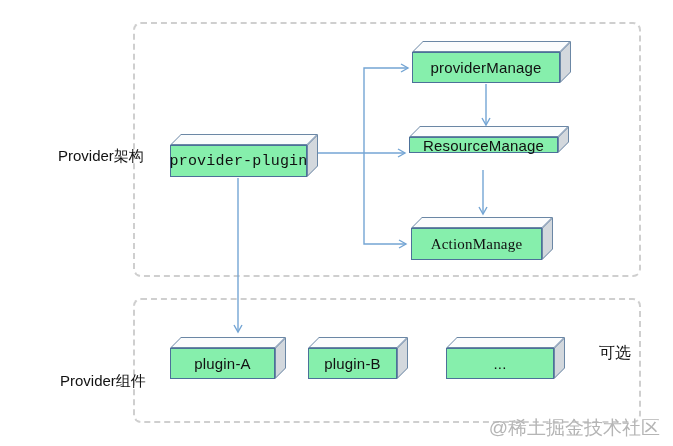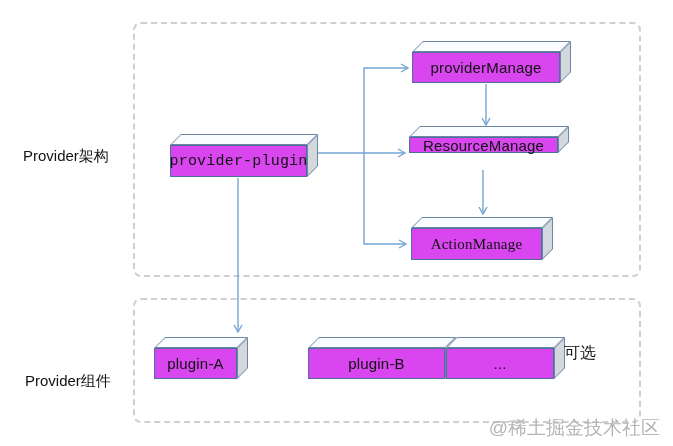--- a/index.html
+++ b/index.html
@@ -22,42 +22,42 @@
   .group-architecture { left: 133px; top: 22px; width: 504px; height: 251px; }
   .group-components   { left: 133px; top: 298px; width: 504px; height: 121px; }
 
   
   .wires { position: absolute; left: 0; top: 0; width: 673px; height: 446px; z-index: 2; }
 
   
   .box3d { position: absolute; z-index: 3; }
   .box3d .face-front {
     position: absolute; left: 0; top: 0; width: 100%; height: 100%;
-    background: #d946ef; border: 1.3px solid #4c7099;
+    background: #86efac; border: 1.3px solid #4c7099;
     display: flex; align-items: center; justify-content: center;
     font-size: 15px; color: #111111; letter-spacing: 0.2px;
     box-sizing: border-box; white-space: nowrap;
   }
   .box3d .face-top {
     position: absolute; left: 0; top: -11px; width: 100%; height: 11px;
     background: #fbfcfd; border: 1px solid #6b87a5;
     transform: skewX(-45deg); transform-origin: 0 100%;
     box-sizing: border-box;
   }
   .box3d .face-right {
     position: absolute; right: -11px; top: 0; width: 11px; height: 100%;
     background: #d3d8dd; border: 1px solid #6b87a5;
     transform: skewY(-45deg); transform-origin: 0 0;
     box-sizing: border-box;
   }
 
   
   .side-label {
     position: absolute; z-index: 4;
-    font-size: 15px; color: #111111; white-space: nowrap;
+    font-size: 15px; color: #111111; white-space: nowrap; margin-left: 35px;
   }
   .label-architecture { left: 23px; top: 147px; }
   .label-components   { left: 25px; top: 372px; }
   .label-optional     { left: 564px; top: 343px; font-size: 16px; }
   .watermark {
     position: absolute; right: 13px; top: 415px; z-index: 5;
     font-size: 19px; color: #b5b5b5; white-space: nowrap;
   }
 </style>
 </head>
@@ -101,27 +101,27 @@
     <div class="face-right"></div>
     <div class="face-front">ResourceManage</div>
   </div>
 
   <div class="box3d" style="left:411px; top:228px; width:131px; height:32px;font-family:Liberation Serif, serif;">
     <div class="face-top"></div>
     <div class="face-right"></div>
     <div class="face-front">ActionManage</div>
   </div>
 
-  <div class="box3d" style="left:154px; top:348px; width:83px; height:31px;">
+  <div class="box3d" style="left:170px; top:348px; width:105px; height:31px;">
     <div class="face-top"></div>
     <div class="face-right"></div>
     <div class="face-front">plugin-A</div>
   </div>
 
-  <div class="box3d" style="left:308px; top:348px; width:89px; height:31px;padding-left:48px;">
+  <div class="box3d" style="left:308px; top:348px; width:89px; height:31px;">
     <div class="face-top"></div>
     <div class="face-right"></div>
     <div class="face-front">plugin-B</div>
   </div>
 
   <div class="box3d" style="left:446px; top:348px; width:108px; height:31px;">
     <div class="face-top"></div>
     <div class="face-right"></div>
     <div class="face-front">...</div>
   </div>

